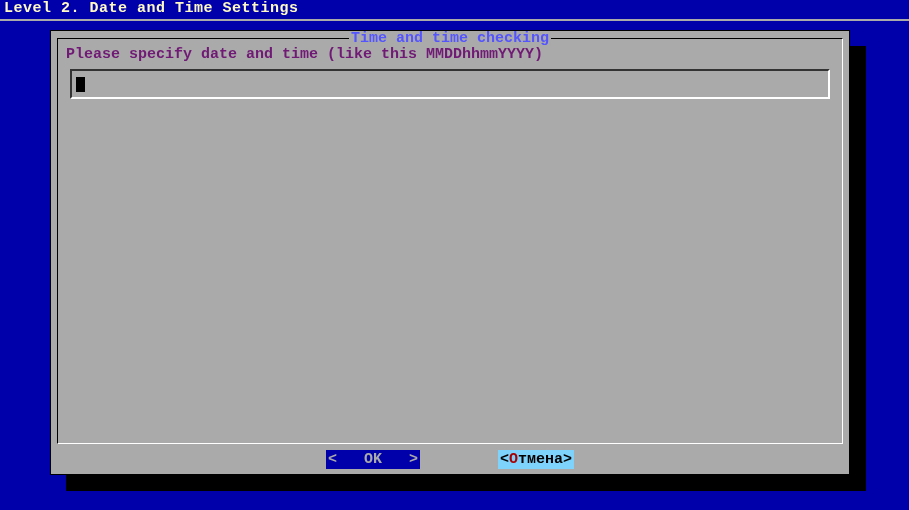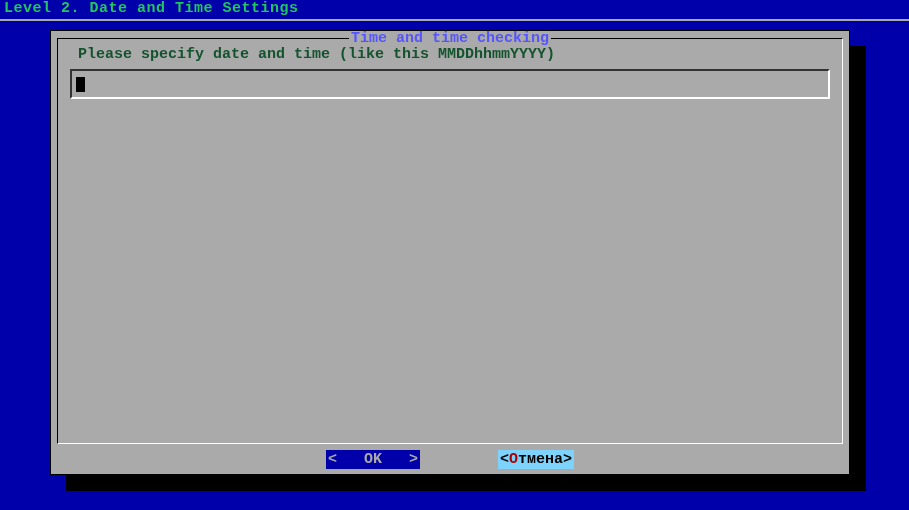--- a/index.html
+++ b/index.html
@@ -6,21 +6,21 @@
     body {
       width: 909px;
       height: 510px;
       background: #0000aa;
       font-family: "Courier New", monospace;
       font-size: 15px;
       line-height: 15px;
       overflow: hidden;
     }
     .title-bar {
-      color: #22c55e;
+      color: #fef9c3;
       padding: 1px 4px 1px 4px;
       letter-spacing: 0.5px;
       font-weight: bold;
     }
     .title-underline {
       height: 2px;
       background: #aaaaaa;
       margin-top: 2px;
     }
     .dialog-wrap {
@@ -63,23 +63,23 @@
       left: 50%;
       transform: translateX(-50%);
       background: #aaaaaa;
       color: #5555ff;
       padding: 0 2px;
       font-weight: bold;
       white-space: nowrap;
     }
     .prompt {
       position: absolute;
-      left: 20px;
+      left: 8px;
       top: 8px;
-      color: #14532d;
+      color: #701a75;
       font-weight: bold;
       text-align: center;
     }
     .input-box {
       position: absolute;
       left: 12px;
       top: 30px;
       right: 12px;
       height: 30px;
       background: #aaaaaa;

